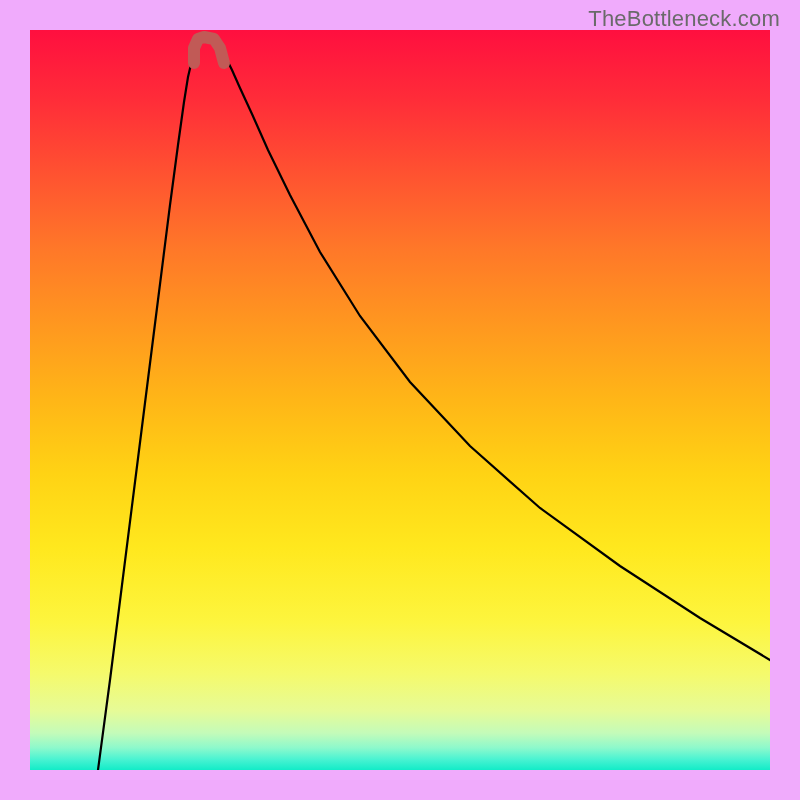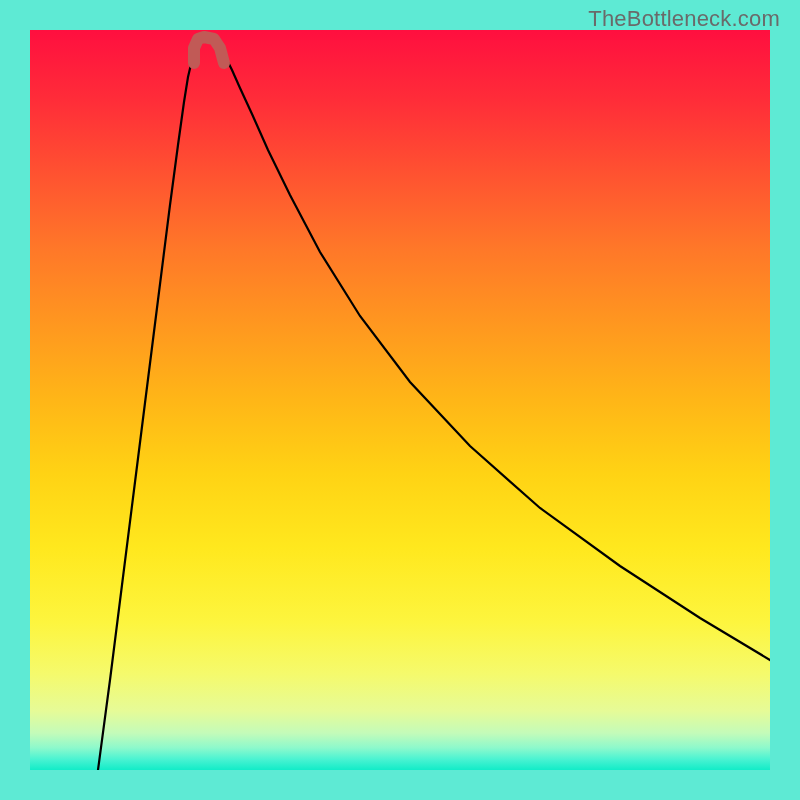--- a/index.html
+++ b/index.html
@@ -7,21 +7,21 @@
     padding: 0;
     width: 800px;
     height: 800px;
     overflow: hidden;
     background: #000;
     font-family: Arial, Helvetica, sans-serif;
   }
   .frame {
     position: absolute;
     inset: 0;
-    background: #5eead4;
+    background: #f0abfc;
   }
   .plot {
     position: absolute;
     left: 30px;
     top: 30px;
     width: 740px;
     height: 740px;
     background: linear-gradient(to bottom,
       #ff0f3f 0%,
       #ff2b39 9%,

